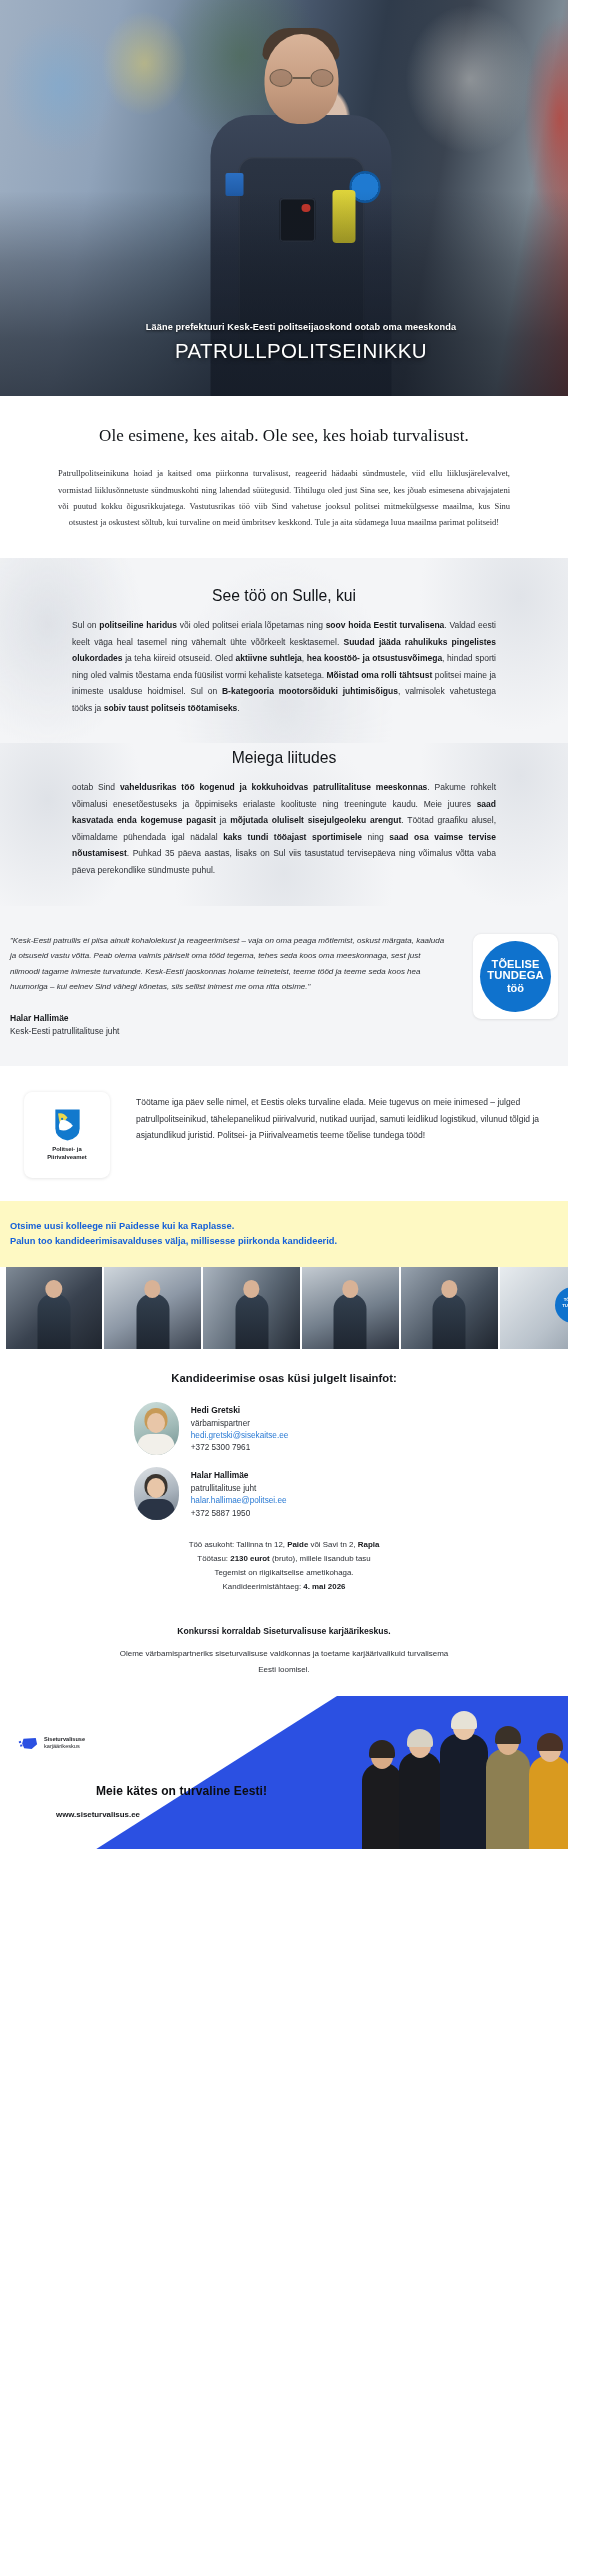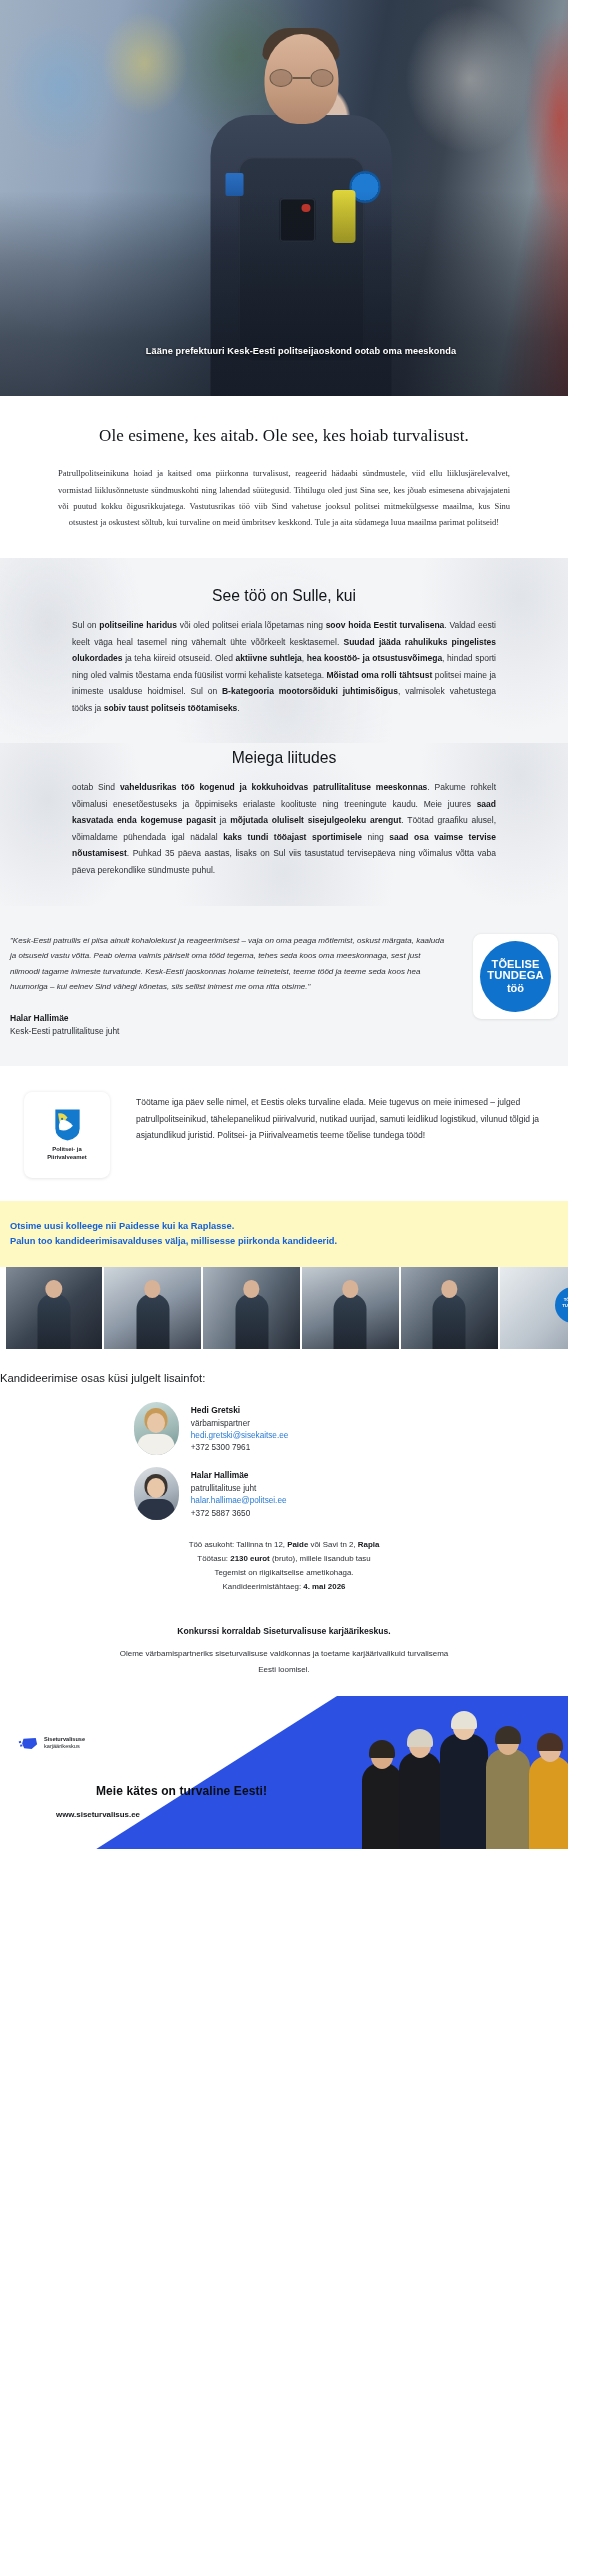--- a/index.html
+++ b/index.html
@@ -205,21 +205,21 @@
   }
   .cell.c6 .mini-badge {
     position:absolute; right:5.5px; top:20.5px; width:36px; height:36px; border-radius:50%;
     background:#0f72cd; color:#fff; font-size:4.4px; font-weight:800;
     display:flex; flex-direction:column; align-items:center; justify-content:center; line-height:1.15;
   }
 
   
   .contacts { background:#fff; padding: 23px 0 6.8px; }
   .contacts h3 {
-    text-align:left; font-size: 11.3px; font-weight: 400; color:#17191d; margin-bottom: 18px;
+    text-align:center; font-size: 11.3px; font-weight: 700; color:#17191d; margin-bottom: 18px;
   }
   .contact-row { width: 301px; margin: 0 auto 12.3px; display:flex; gap: 12.3px; align-items:center; }
   .avatar {
     width: 45px; height: 53px; border-radius: 50% / 46%;
     flex: 0 0 auto; overflow:hidden; position:relative;
     background: linear-gradient(160deg,#cfe0dd,#9fb9b6 55%,#6f8f8f);
   }
   .avatar .head { position:absolute; left:50%; top:11px; transform:translateX(-50%); width:18px; height:20.5px; border-radius:50%; background:#e8c6a8; }
   .avatar .hair { position:absolute; left:50%; top:6.8px; transform:translateX(-50%); width:23px; height:23px; border-radius:50% 50% 40% 40%; background:#c79a57; }
   .avatar .torso { position:absolute; left:50%; bottom:0; transform:translateX(-50%); width:37px; height:20.5px; border-radius:12.3px 12.3px 0 0; background:#f2f0ea; }
@@ -292,20 +292,21 @@
         </div>
       <div class="hf-vest"></div>
       <div class="hf-badge-l"></div>
       <div class="hf-badge-r"></div>
       <div class="hf-cam"></div>
       <div class="hf-yellow"></div>
     </div>
     <div class="hero-scrim"></div>
     <div class="hero-text">
       <div class="hero-kicker">Lääne prefektuuri Kesk-Eesti politseijaoskond ootab oma meeskonda</div>
+      <div class="hero-title">PATRULLPOLITSEINIKKU</div>
     </div>
   </section>
 
   <section class="sec">
     <div class="wrap">
       <h2 class="big">Ole esimene, kes aitab. Ole see, kes hoiab turvalisust.</h2>
       <p class="lead">Patrullpolitseinikuna hoiad ja kaitsed oma piirkonna turvalisust, reageerid hädaabi sündmustele, viid ellu liiklusjärelevalvet, vormistad liiklusõnnetuste sündmuskohti ning lahendad süütegusid. Tihtilugu oled just Sina see, kes jõuab esimesena abivajajateni või puutud kokku õigusrikkujatega. Vastutusrikas töö viib Sind vahetuse jooksul politsei mitmekülgsesse maailma, kus Sinu otsustest ja oskustest sõltub, kui turvaline on meid ümbritsev keskkond. Tule ja aita südamega luua maailma parimat politseid!</p>
     </div>
   </section>
 
@@ -412,21 +413,21 @@
     <div class="contact-row">
       <div class="avatar male">
         <div class="hair"></div>
           <div class="head"></div>
           <div class="torso"></div>
       </div>
       <div class="c-info">
         <div class="c-name">Halar Hallimäe</div>
         <div class="c-role">patrullitalituse juht</div>
         <a class="c-mail" href="#">halar.hallimae@politsei.ee</a>
-        <div class="c-phone">+372 5887 3650</div>
+        <div class="c-phone">+372 5887 1950</div>
       </div>
     </div>
 
     <div class="facts">
         <div><span>Töö asukoht: Tallinna tn 12, </span><b>Paide</b><span> või Savi tn 2, </span><b>Rapla</b></div>
         <div><span>Töötasu: </span><b>2130 eurot</b><span> (bruto), millele lisandub tasu</span></div>
         <div><span>Tegemist on riigikaitselise ametikohaga.</span></div>
         <div><span>Kandideerimistähtaeg: </span><b>4. mai 2026</b></div>
       </div>
   </section>

